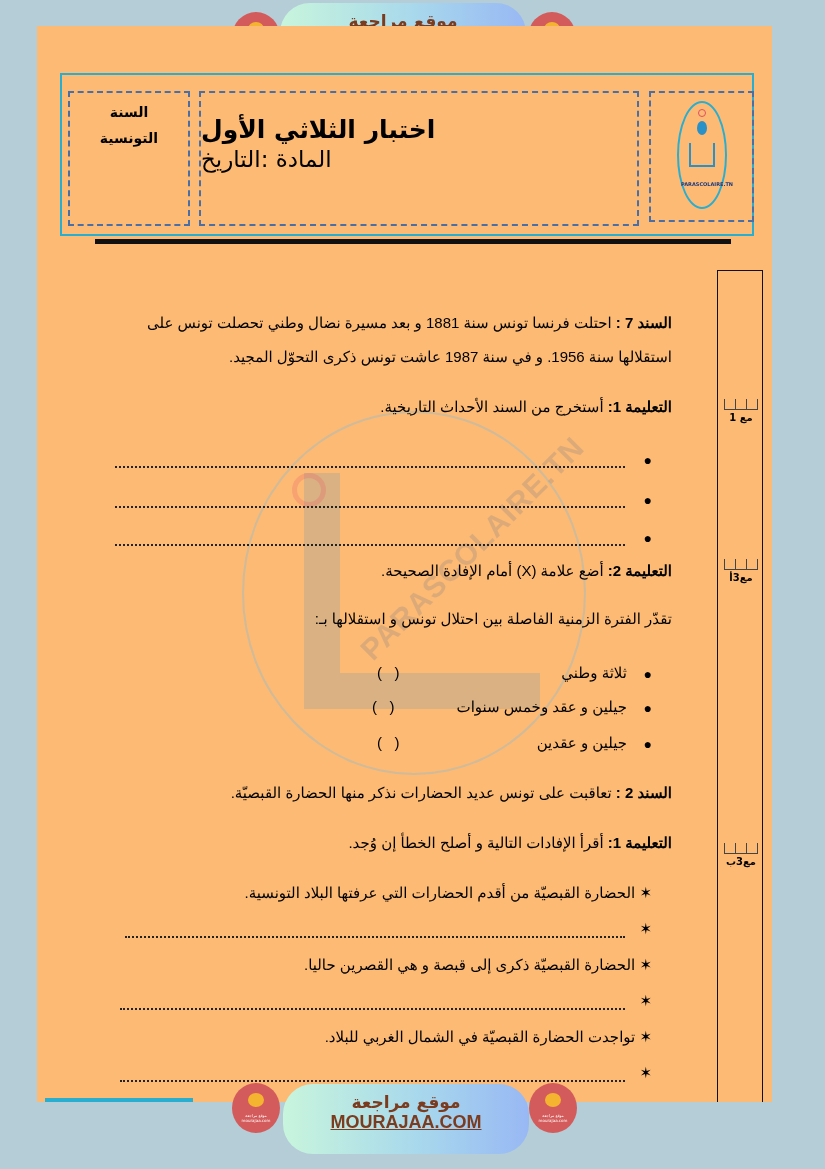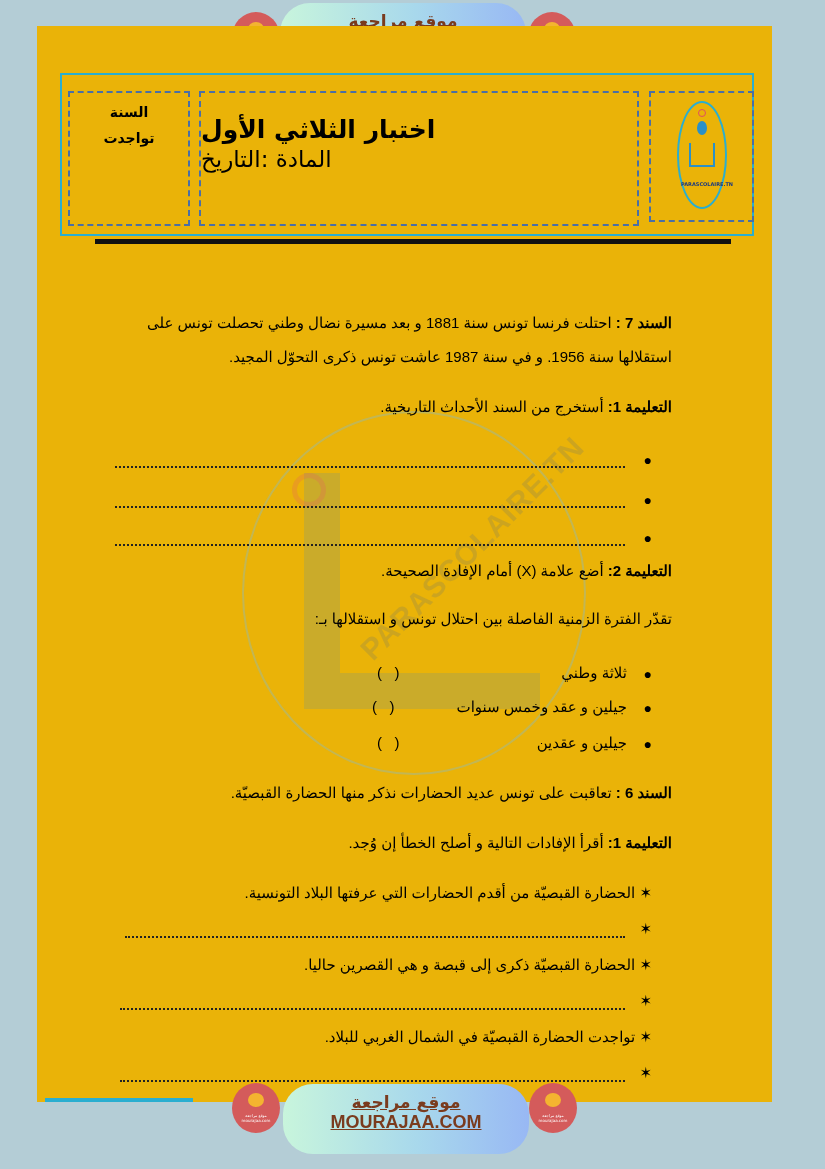--- a/index.html
+++ b/index.html
@@ -3,21 +3,21 @@
 <meta charset="utf-8">
 <style>
   html, body { margin:0; padding:0; }
   body {
     width:825px; height:1169px; position:relative; overflow:hidden;
     background:#b4cdd6;
     font-family:"DejaVu Sans", "Liberation Sans", sans-serif;
   }
   .page {
     position:absolute; left:37px; top:26px; width:735px; height:1076px;
-    background:#eab308;
+    background:#fdba74;
   }
   .header-frame {
     position:absolute; left:23px; top:47px; width:694px; height:163px;
     border:2px solid #2aaed0; box-sizing:border-box;
   }
   .dash-box {
     position:absolute; border:2px dashed #4a6fa6; box-sizing:border-box;
   }
   .box-level { left:6px; top:16px; width:122px; height:135px; text-align:center; }
   .box-title { left:137px; top:16px; width:440px; height:135px; text-align:left; }
@@ -92,21 +92,21 @@
   .wm-text {
     position:absolute; left:110px; top:230px; font-weight:bold; font-size:30px;
     color:rgba(70,100,140,0.18); transform:rotate(-45deg); transform-origin:left top;
     font-family:"Liberation Sans", sans-serif; letter-spacing:1px;
   }
   .banner {
     position:absolute; width:246px; height:62px; border-radius:30px;
     background:linear-gradient(90deg,#c8f5dc 0%, #a8d8ec 55%, #98b8f4 100%);
     text-align:center;
   }
-  .banner-ar { font-weight:bold; font-size:17px; color:#7a3b1e; text-decoration:underline; margin-top:8px; direction:rtl; }
+  .banner-ar { font-weight:bold; font-size:17px; color:#7a3b1e; margin-top:8px; direction:rtl; }
   .banner-en { font-weight:bold; font-size:18px; color:#7a3b1e; text-decoration:underline; margin-top:0px; font-family:"Liberation Sans", sans-serif; }
   .badge {
     position:absolute; width:48px; height:50px; border-radius:50%; background:#d45b5b;
   }
   .badge-dot {
     position:absolute; left:16px; top:10px; width:16px; height:14px; border-radius:50%; background:#f4b430;
   }
   .badge-text { position:absolute; left:4px; top:30px; width:40px; font-size:4px; color:#fff; text-align:center; }
   .footer-bar { position:absolute; left:8px; top:1098px; width:148px; height:4px; background:#2aaed0; }
 </style>
@@ -124,21 +124,21 @@
 <div class="badge" style="left:528px; top:12px;">
   <div class="badge-dot"></div>
   <div class="badge-text">موقع مراجعة mourajaa.com</div>
 </div>
 
 <div class="page">
 
   <div class="header-frame">
     <div class="dash-box box-level">
       <div class="level-text">السنة</div>
-      <div class="level-text" style="margin-top:0">تواجدت</div>
+      <div class="level-text" style="margin-top:0">التونسية</div>
     </div>
     <div class="dash-box box-title">
       <div class="title-main">اختبار الثلاثي الأول</div>
       <div class="title-sub">المادة :التاريخ</div>
     </div>
     <div class="dash-box box-logo">
       <div class="logo-oval">
         <div class="logo-flag"></div>
         <div class="logo-head"></div>
         <div class="logo-book"></div>
@@ -147,20 +147,34 @@
     </div>
   </div>
   <div class="header-rule"></div>
 
   <div class="watermark">
     <div class="wm-shape"></div>
     <div class="wm-flag"></div>
     <div class="wm-text">PARASCOLAIRE.TN</div>
   </div>
 
+  <div class="margin-col">
+    <div class="score" style="top:128px;">
+      <div class="score-ticks"></div>
+      <div class="score-label">مع 1</div>
+    </div>
+    <div class="score" style="top:288px;">
+      <div class="score-ticks"></div>
+      <div class="score-label">مع3أ</div>
+    </div>
+    <div class="score" style="top:572px;">
+      <div class="score-ticks"></div>
+      <div class="score-label">مع3ب</div>
+    </div>
+  </div>
 
   <div class="content">
 
     <div class="line" style="top:18px;">
       <span class="b">السند 7 :</span>
       <span>احتلت فرنسا تونس سنة 1881 و بعد مسيرة نضال وطني تحصلت تونس على</span>
     </div>
     <div class="line" style="top:52px;">استقلالها سنة 1956. و في سنة 1987 عاشت تونس ذكرى التحوّل المجيد.</div>
 
     <div class="line" style="top:102px;">
@@ -187,21 +201,21 @@
 
     <span class="bullet" style="top:404px;">●</span>
     <div class="line" style="top:402px; right:45px;">جيلين و عقد وخمس سنوات</div>
     <div class="opt-paren" style="top:402px; left:265px;">(   )</div>
 
     <span class="bullet" style="top:440px;">●</span>
     <div class="line" style="top:438px; right:45px;margin-left:24px;">جيلين و عقدين</div>
     <div class="opt-paren" style="top:438px; left:270px;">(   )</div>
 
     <div class="line" style="top:488px;">
-      <span class="b">السند 6 :</span>
+      <span class="b">السند 2 :</span>
       <span>تعاقبت على تونس عديد الحضارات نذكر منها الحضارة القبصيّة.</span>
     </div>
 
     <div class="line" style="top:538px;">
       <span class="b">التعليمة 1:</span>
       <span>أقرأ الإفادات التالية و أصلح الخطأ إن وُجد.</span>
     </div>
 
     <div class="line" style="top:588px; right:20px;">
       <span>✶</span>

